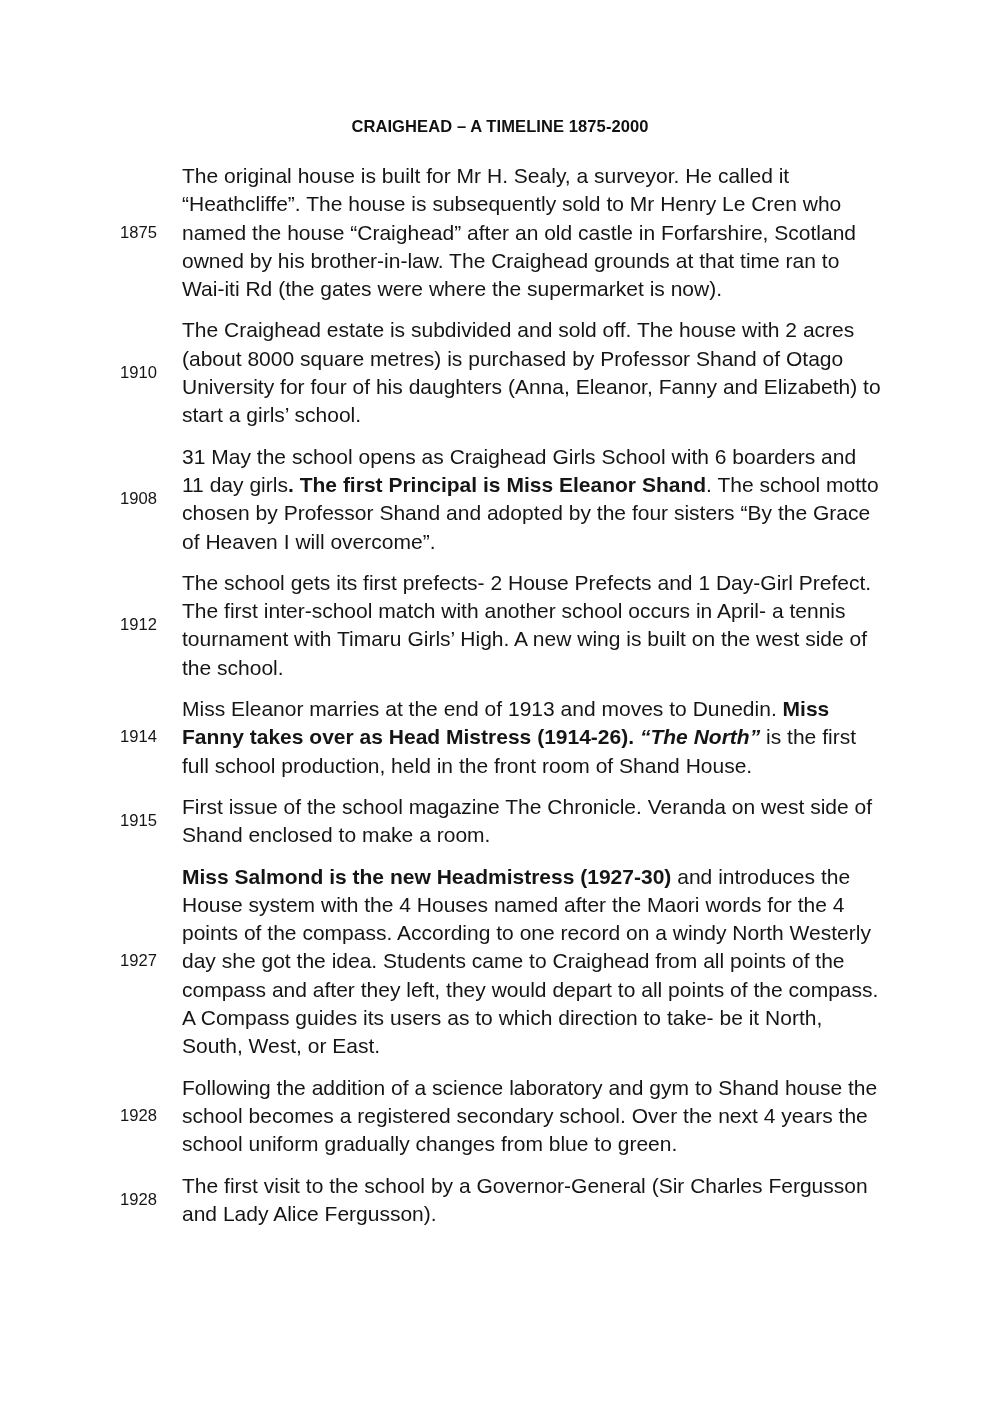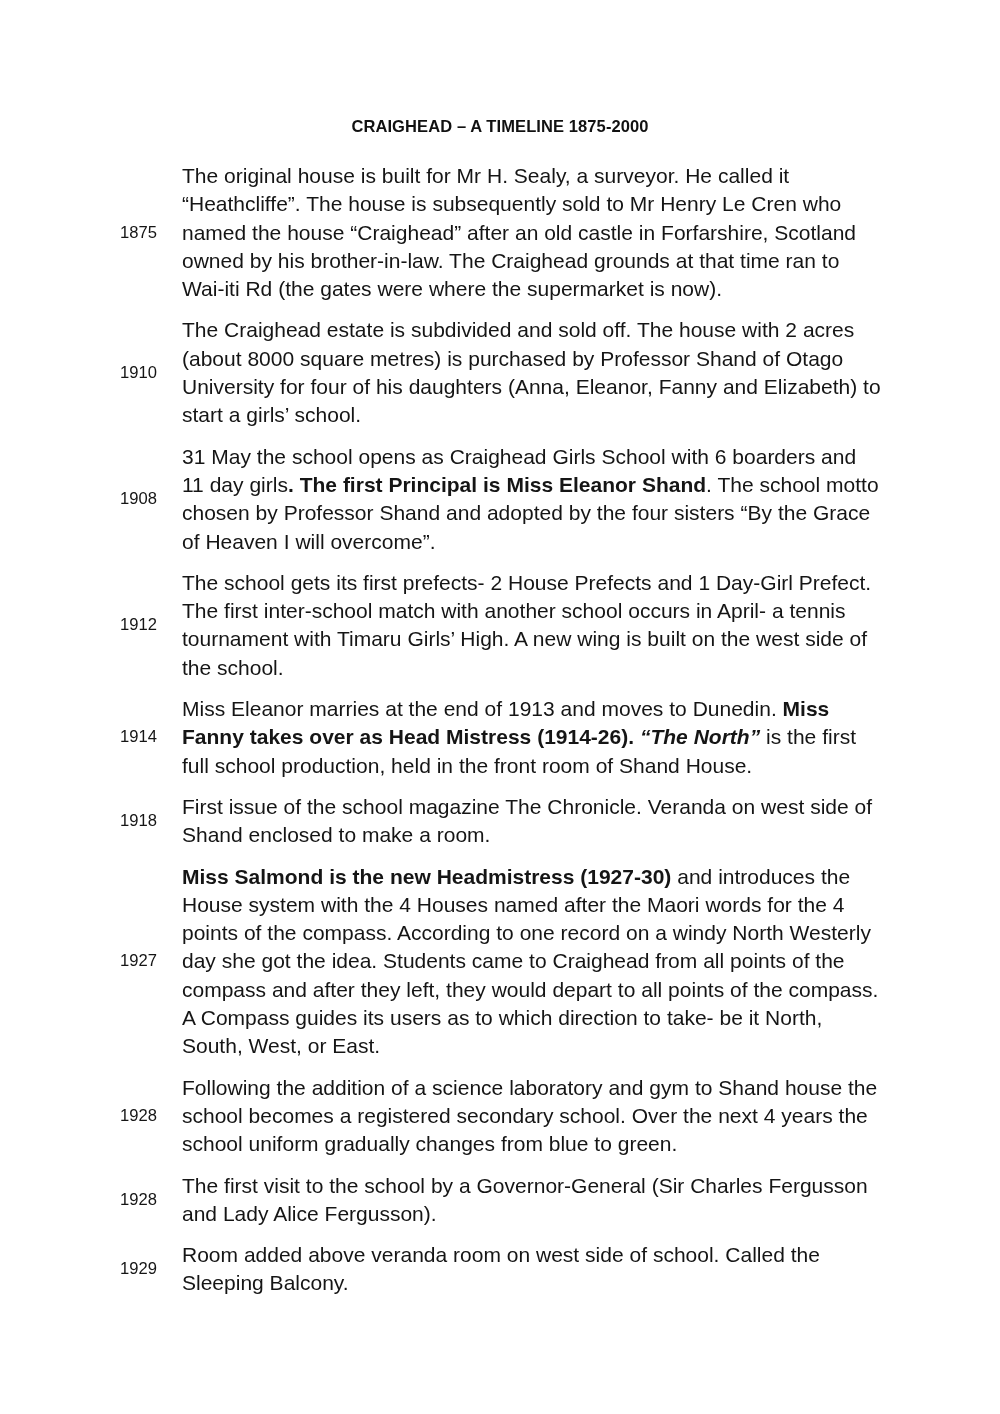--- a/index.html
+++ b/index.html
@@ -90,34 +90,30 @@
       </div>
       <div class="entry">
         <div class="entry-year">1912</div>
         <div class="entry-body">The school gets its first prefects- 2 House Prefects and 1 Day-Girl Prefect. The first inter-school match with another school occurs in April- a tennis tournament with Timaru Girls’ High. A new wing is built on the west side of the school.</div>
       </div>
       <div class="entry">
         <div class="entry-year">1914</div>
         <div class="entry-body"><span>Miss Eleanor marries at the end of 1913 and moves to Dunedin.  </span><b>Miss Fanny takes over as Head Mistress (1914-26).</b><span> </span><span class="bi">“The North”</span><span> is the first full school production, held in the front room of Shand House.</span></div>
       </div>
       <div class="entry">
-        <div class="entry-year">1918</div>
+        <div class="entry-year">1915</div>
         <div class="entry-body">First issue of the school magazine The Chronicle. Veranda on west side of Shand enclosed to make a room.</div>
       </div>
       <div class="entry">
         <div class="entry-year">1927</div>
         <div class="entry-body"><b>Miss Salmond is the new Headmistress (1927-30)</b><span> and introduces the House system with the 4 Houses named after the Maori words for the 4 points of the compass. According to one record on a windy North Westerly day she got the idea. Students came to Craighead from all points of the compass and after they left, they would depart to all points of the compass. A Compass guides its users as to which direction to take- be it North, South, West, or East.</span></div>
       </div>
       <div class="entry">
         <div class="entry-year">1928</div>
         <div class="entry-body">Following the addition of a science laboratory and gym to Shand house the school becomes a registered secondary school. Over the next 4 years the school uniform gradually changes from blue to green.</div>
       </div>
       <div class="entry">
         <div class="entry-year">1928</div>
         <div class="entry-body">The first visit to the school by a Governor-General (Sir Charles Fergusson and Lady Alice Fergusson).</div>
       </div>
-      <div class="entry">
-        <div class="entry-year">1929</div>
-        <div class="entry-body">Room added above veranda room on west side of school. Called the Sleeping Balcony.</div>
-      </div>
     </div>
 
 </div>
 
 </body></html>

